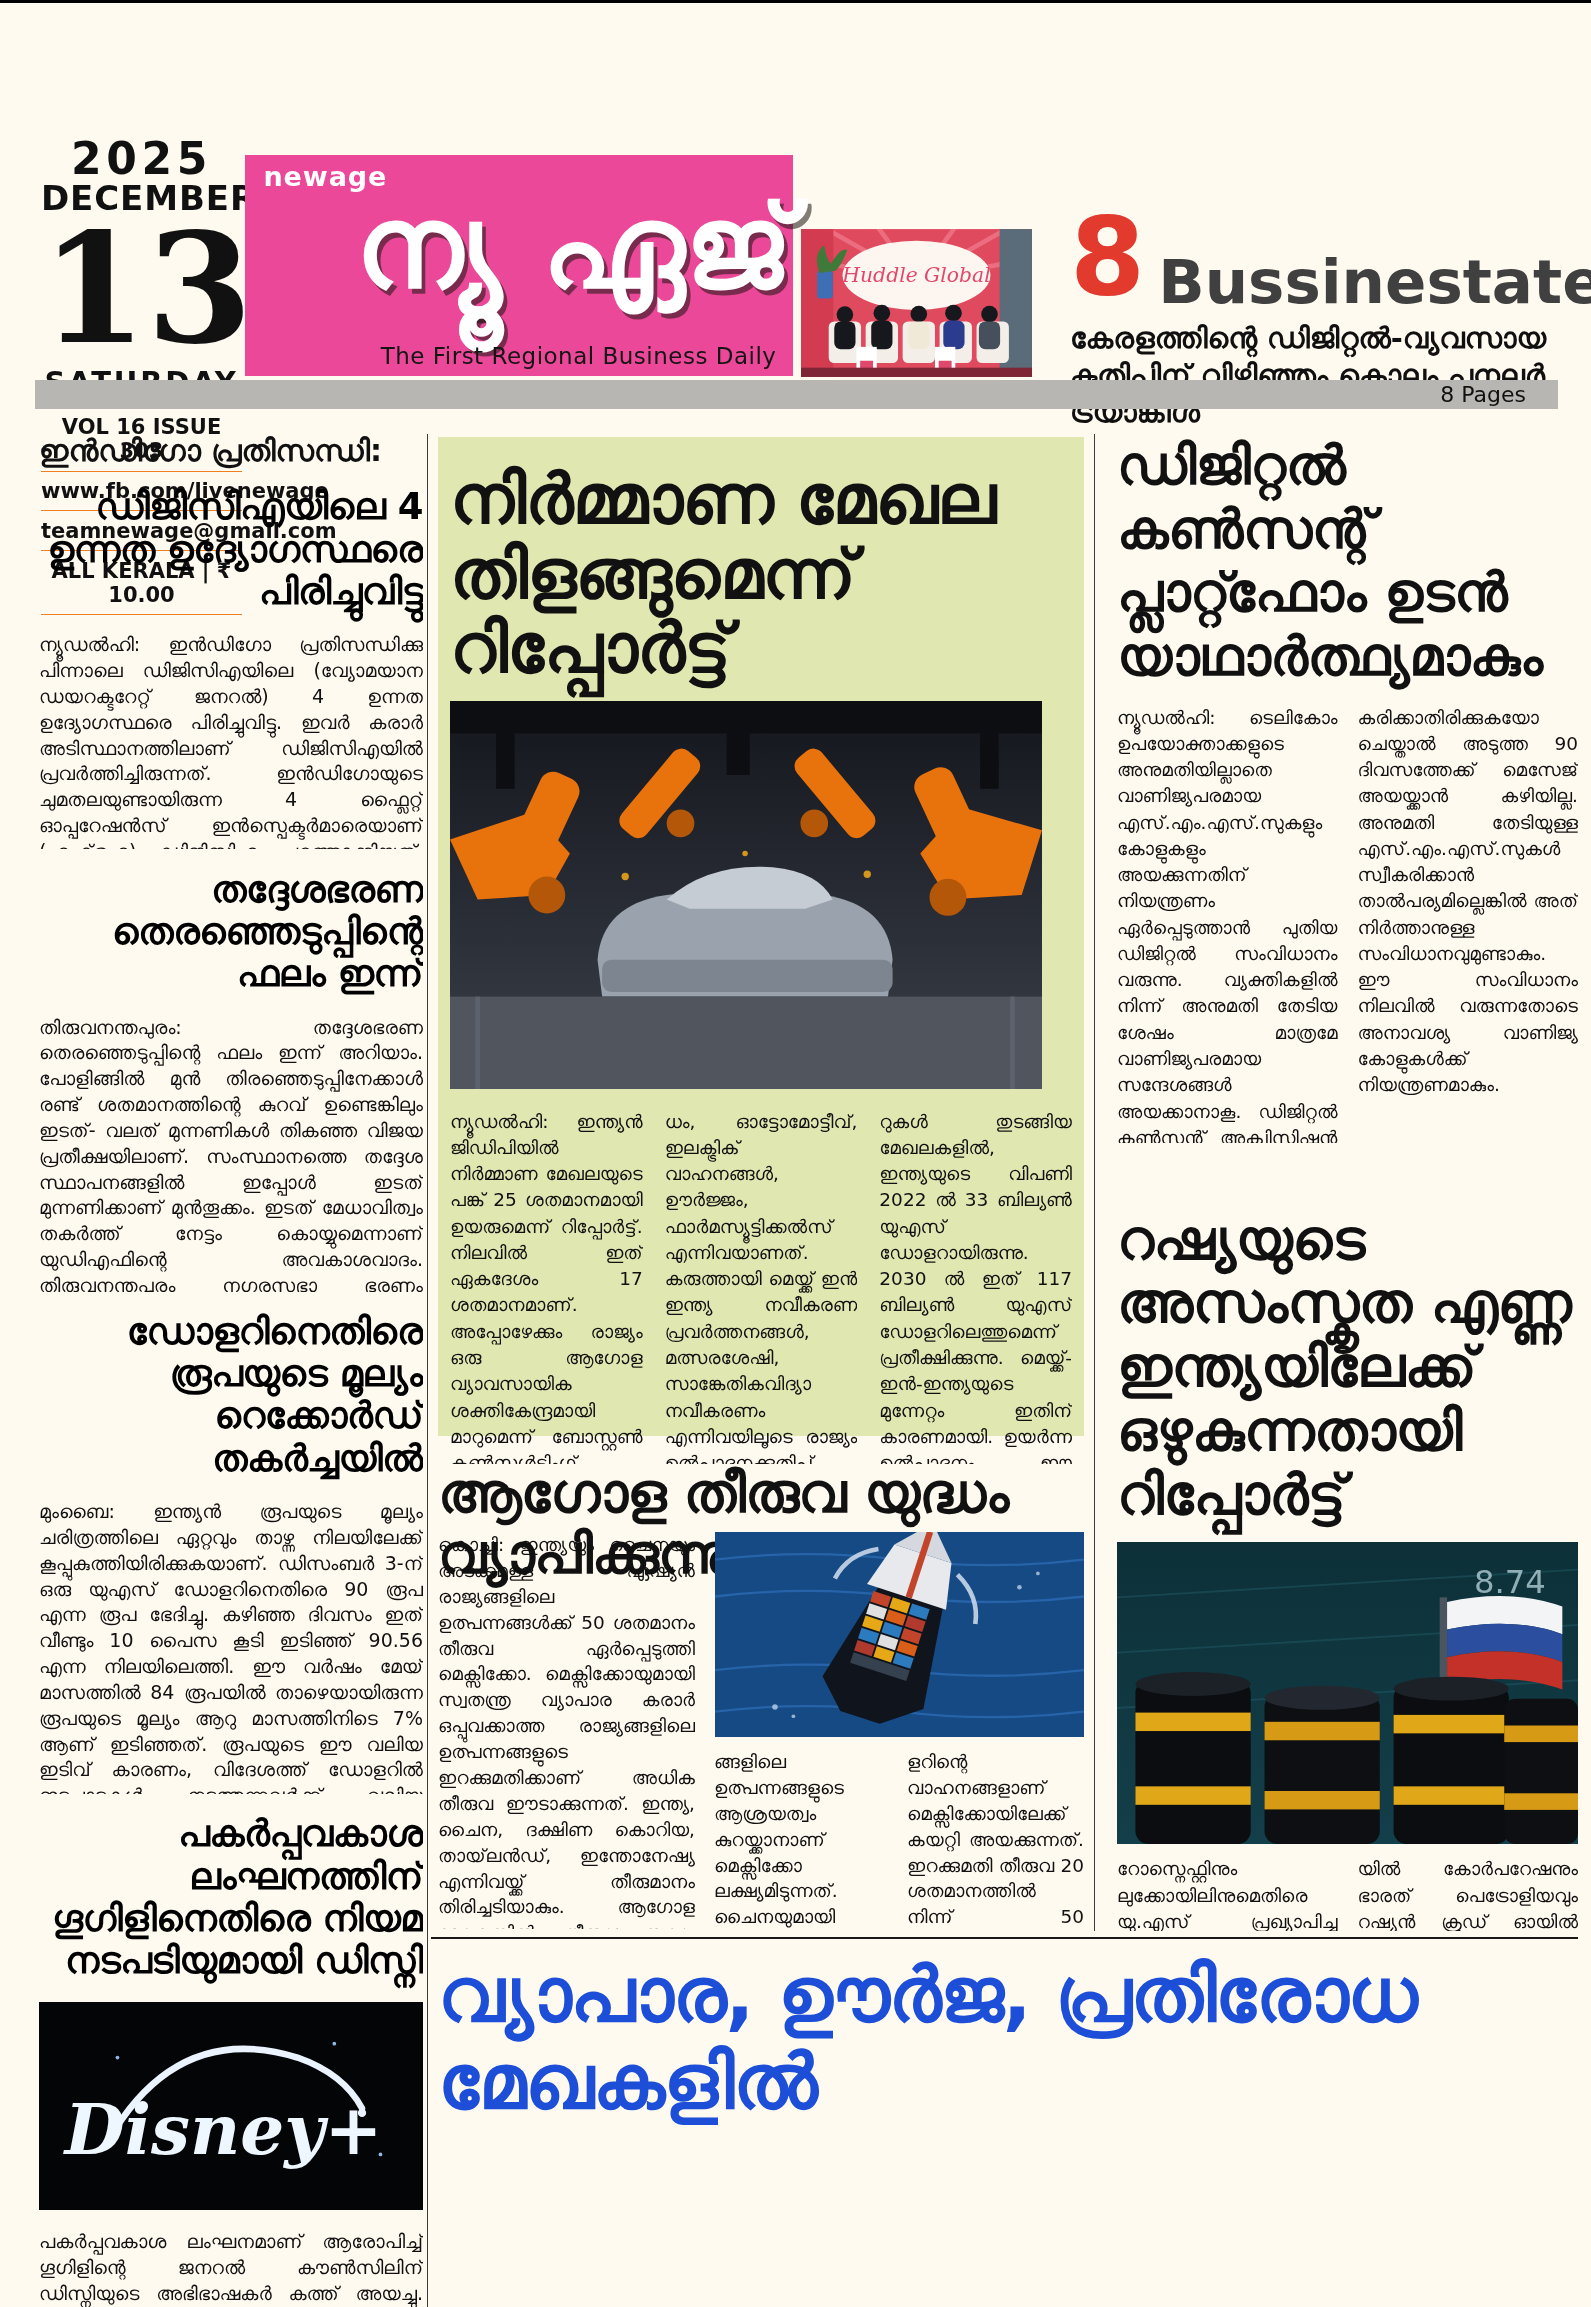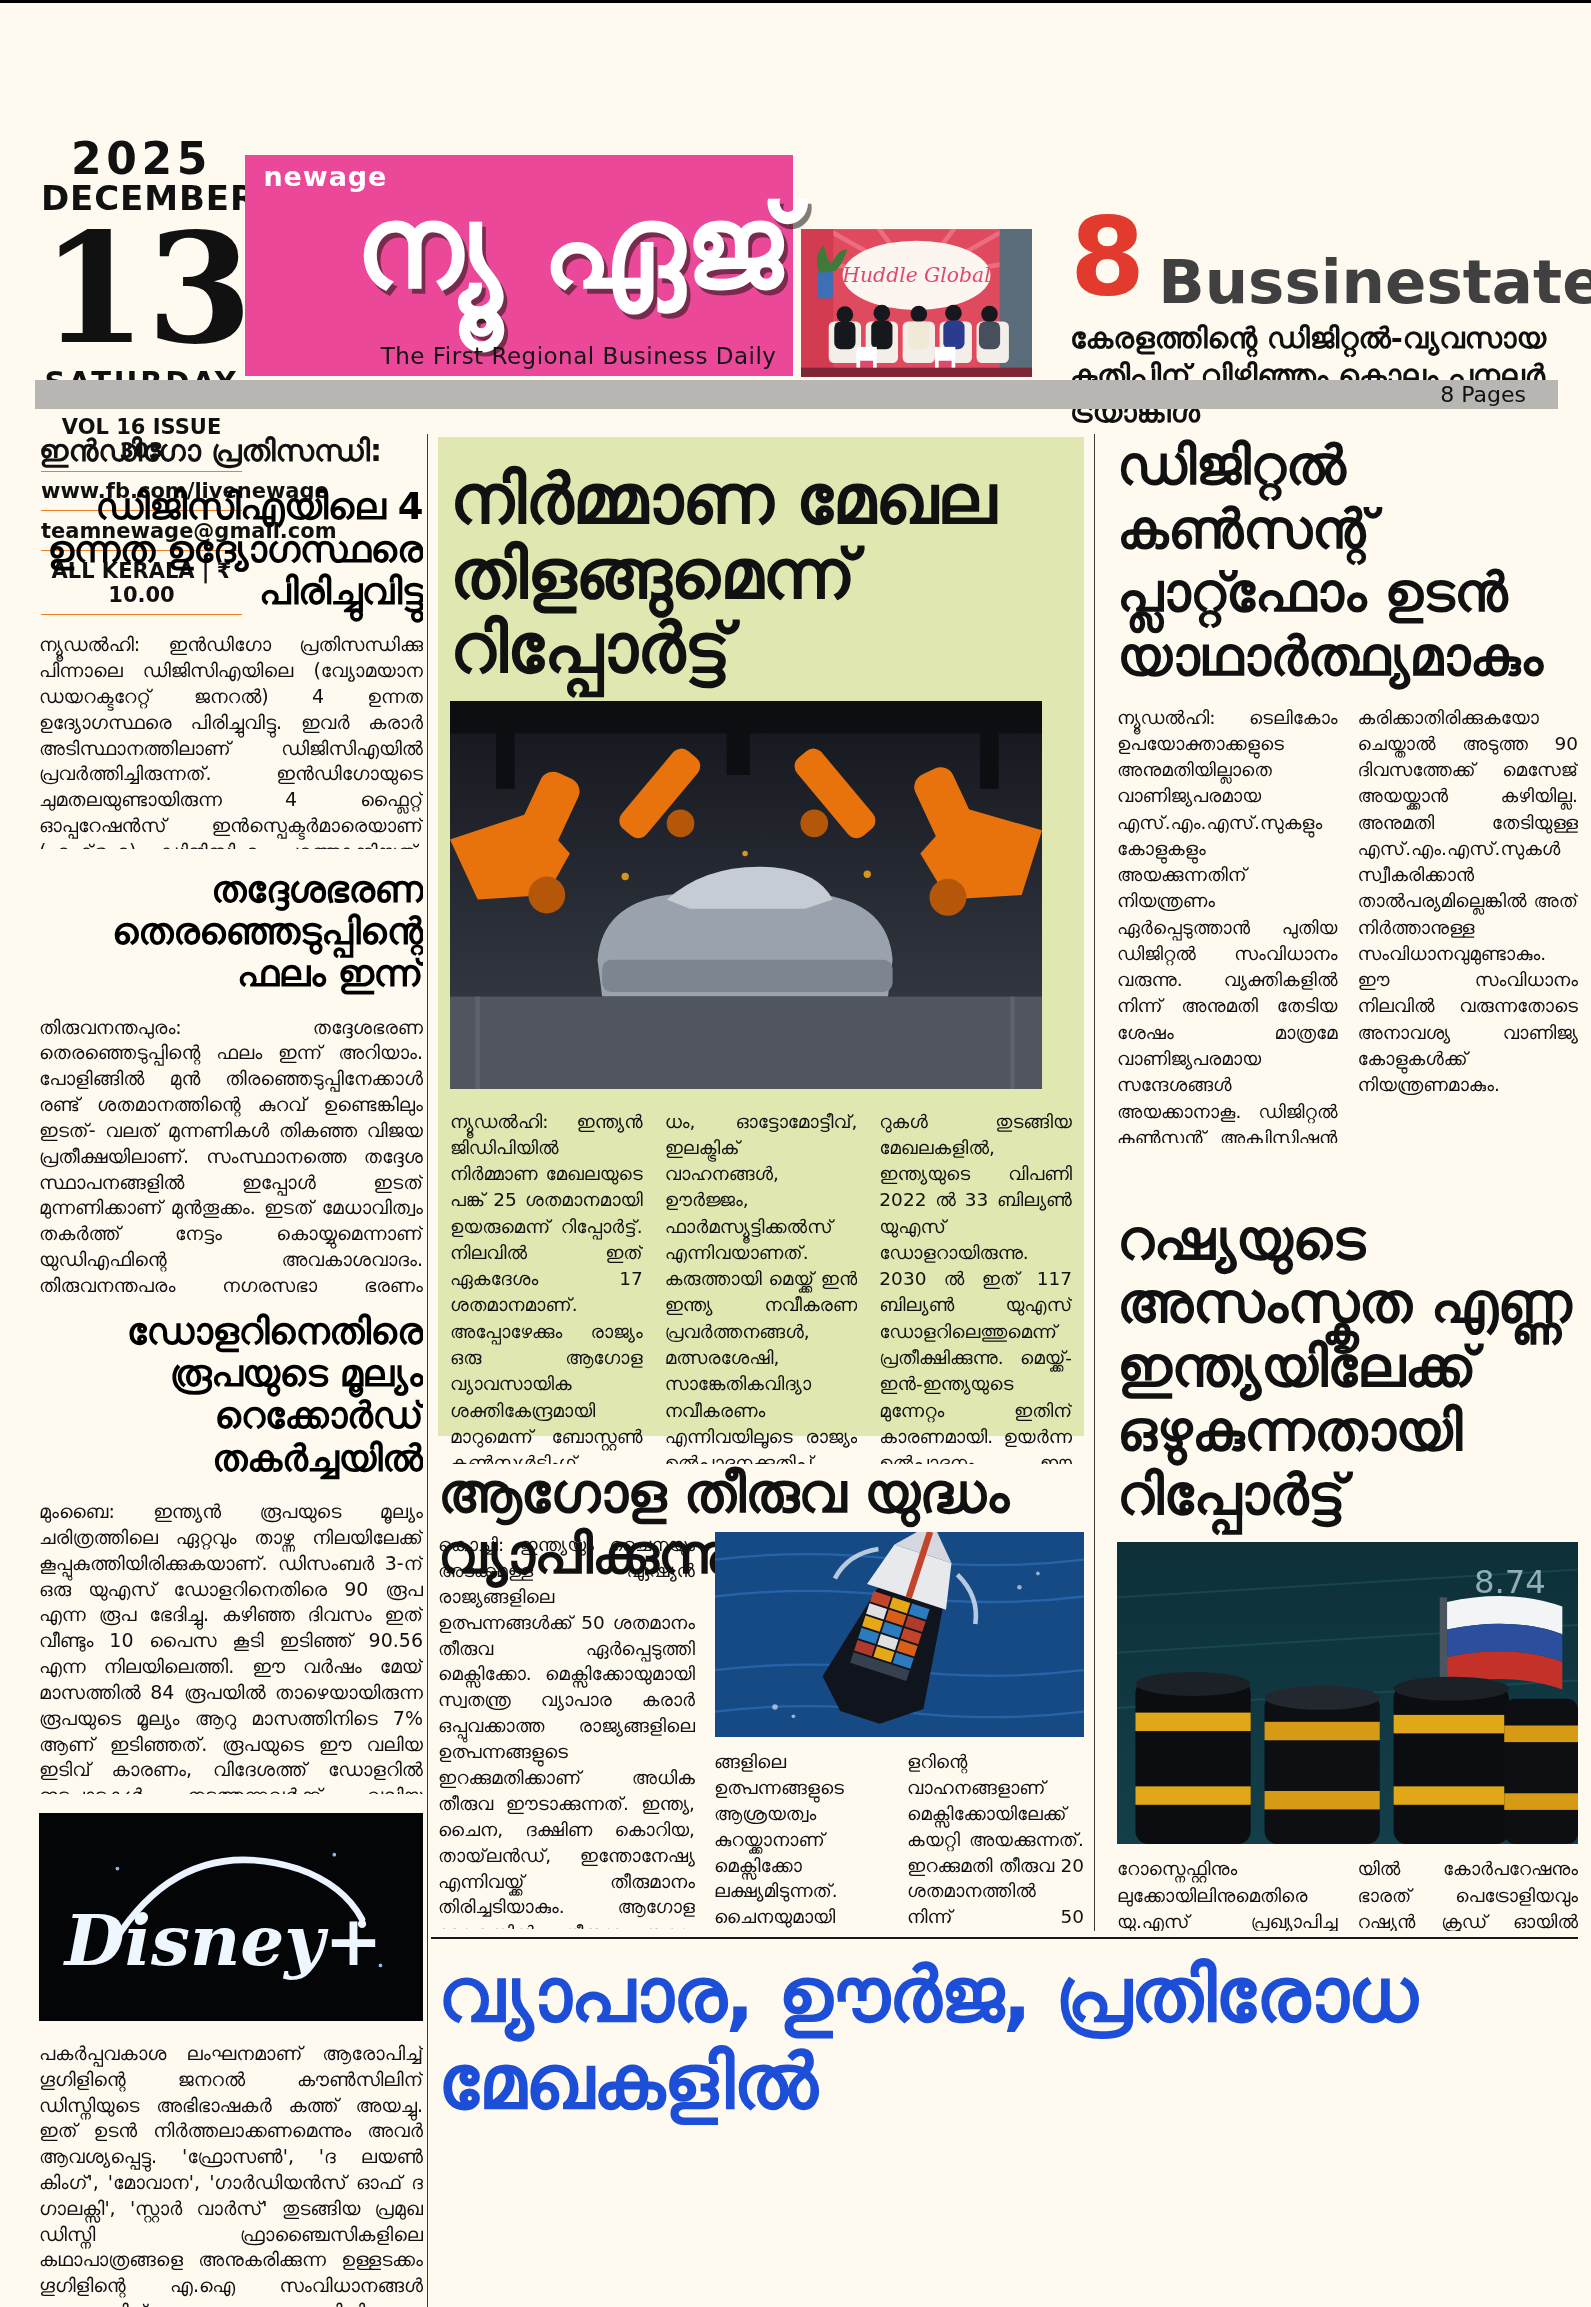--- a/index.html
+++ b/index.html
@@ -161,20 +161,21 @@
     <div class="kicker">ഇൻഡിഗോ പ്രതിസന്ധി:</div>
     <div class="hl">ഡിജിസിഎയിലെ 4 ഉന്നത ഉദ്യോഗസ്ഥരെ പിരിച്ചുവിട്ടു</div>
     <div class="body-text lb1">ന്യൂഡൽഹി: ഇൻഡിഗോ പ്രതിസന്ധിക്കു പിന്നാലെ ഡിജിസിഎയിലെ (വ്യോമയാന ഡയറക്ടറേറ്റ് ജനറൽ) 4 ഉന്നത ഉദ്യോഗസ്ഥരെ പിരിച്ചുവിട്ടു. ഇവർ കരാർ അടിസ്ഥാനത്തിലാണ് ഡിജിസിഎയിൽ പ്രവർത്തിച്ചിരുന്നത്. ഇൻഡിഗോയുടെ ചുമതലയുണ്ടായിരുന്ന 4 ഫ്ലൈറ്റ് ഓപ്പറേഷൻസ് ഇൻസ്പെക്ടർമാരെയാണ് (എഫ്ഒഎ) ഡിജിസിഎ പുറത്താക്കിയത്. ഡെപ്യൂട്ടി ചീഫ് ഫ്ലൈറ്റ് ഓപ്പറേഷൻസ് ഇൻസ്പെക്ടർ ഋഷിരാജ് ചാറ്റർജി, സീനിയർ ഫ്ലൈറ്റ് ഓപ്പറേഷൻസ് ഇൻസ്പെക്ടർ സീമ ജാംനാനി, ഫ്ലൈറ്റ് ഓപ്പറേഷൻസ് ഇൻസ്പെക്ടർമാരായ അനിൽ കുമാർ എന്നിവരെയാണ് പുറത്താക്കിയത്.</div>
 
     <div class="hl">തദ്ദേശഭരണ തെരഞ്ഞെടുപ്പിന്റെ ഫലം ഇന്ന്</div>
     <div class="body-text lb2">തിരുവനന്തപുരം: തദ്ദേശഭരണ തെരഞ്ഞെടുപ്പിന്റെ ഫലം ഇന്ന് അറിയാം. പോളിങ്ങിൽ മുൻ തിരഞ്ഞെടുപ്പിനേക്കാൾ രണ്ട് ശതമാനത്തിന്റെ കുറവ് ഉണ്ടെങ്കിലും ഇടത്- വലത് മുന്നണികൾ തികഞ്ഞ വിജയ പ്രതീക്ഷയിലാണ്. സംസ്ഥാനത്തെ തദ്ദേശ സ്ഥാപനങ്ങളിൽ ഇപ്പോൾ ഇടത് മുന്നണിക്കാണ് മുൻതൂക്കം. ഇടത് മേധാവിത്വം തകർത്ത് നേട്ടം കൊയ്യുമെന്നാണ് യുഡിഎഫിന്റെ അവകാശവാദം. തിരുവനന്തപുരം നഗരസഭാ ഭരണം പിടിക്കാൻ കഴിയുമെന്ന് പ്രതീക്ഷിക്കുന്ന ബിജെപി സംസ്ഥാനത്തെ വോട്ട് വിഹിതത്തിൽ ഗണ്യമായ വർദ്ധനവും പ്രതീക്ഷിക്കുന്നു. ഇത്തവണ 79.51 ശതമാനം പോളിംഗ് രേഖപ്പെടുത്തി. വ്യാഴാഴ്ച പോളിങ് ബൂത്തിലെത്തിയത്. മികച്ച വിജയം നേടാനാകുമെന്നാണ് മുന്നണികളുടെ ആത്മവിശ്വാസം.</div>
 
     <div class="hl">ഡോളറിനെതിരെ രൂപയുടെ മൂല്യം റെക്കോർഡ് തകർച്ചയിൽ</div>
     <div class="body-text lb3">മുംബൈ: ഇന്ത്യൻ രൂപയുടെ മൂല്യം ചരിത്രത്തിലെ ഏറ്റവും താഴ്ന്ന നിലയിലേക്ക് കൂപ്പുകുത്തിയിരിക്കുകയാണ്. ഡിസംബർ 3-ന് ഒരു യുഎസ് ഡോളറിനെതിരെ 90 രൂപ എന്ന രൂപ ഭേദിച്ചു. കഴിഞ്ഞ ദിവസം ഇത് വീണ്ടും 10 പൈസ കൂടി ഇടിഞ്ഞ് 90.56 എന്ന നിലയിലെത്തി. ഈ വർഷം മേയ് മാസത്തിൽ 84 രൂപയിൽ താഴെയായിരുന്ന രൂപയുടെ മൂല്യം ആറു മാസത്തിനിടെ 7% ആണ് ഇടിഞ്ഞത്. രൂപയുടെ ഈ വലിയ ഇടിവ് കാരണം, വിദേശത്ത് ഡോളറിൽ ഇടപാടുകൾ നടത്തുന്നവർക്ക് വലിയ ബാധ്യതയാണ് ഉണ്ടാകുന്നത്.</div>
 
+    <div class="hl">പകർപ്പവകാശ ലംഘനത്തിന് ഗൂഗിളിനെതിരെ നിയമ നടപടിയുമായി ഡിസ്നി</div>
     <div class="disney-img">
       <svg width="383" height="208" viewBox="0 0 830 450">
         <rect width="830" height="450" fill="#040507"></rect>
         <path d="M150 300 Q300 40 560 120 Q660 155 700 230" fill="none" stroke="#eaf3ff" stroke-width="14" stroke-linecap="round"></path>
         <circle cx="700" cy="240" r="9" fill="#eaf3ff"></circle>
         <text x="400" y="330" text-anchor="middle" font-size="150" font-weight="bold" font-style="italic" font-family="DejaVu Serif, serif" fill="#eef6ff">Disney+</text>
         <circle cx="170" cy="120" r="4" fill="#8fb8e8"></circle>
           <circle cx="640" cy="90" r="4" fill="#8fb8e8"></circle>
           <circle cx="740" cy="330" r="4" fill="#8fb8e8"></circle>
       </svg>

